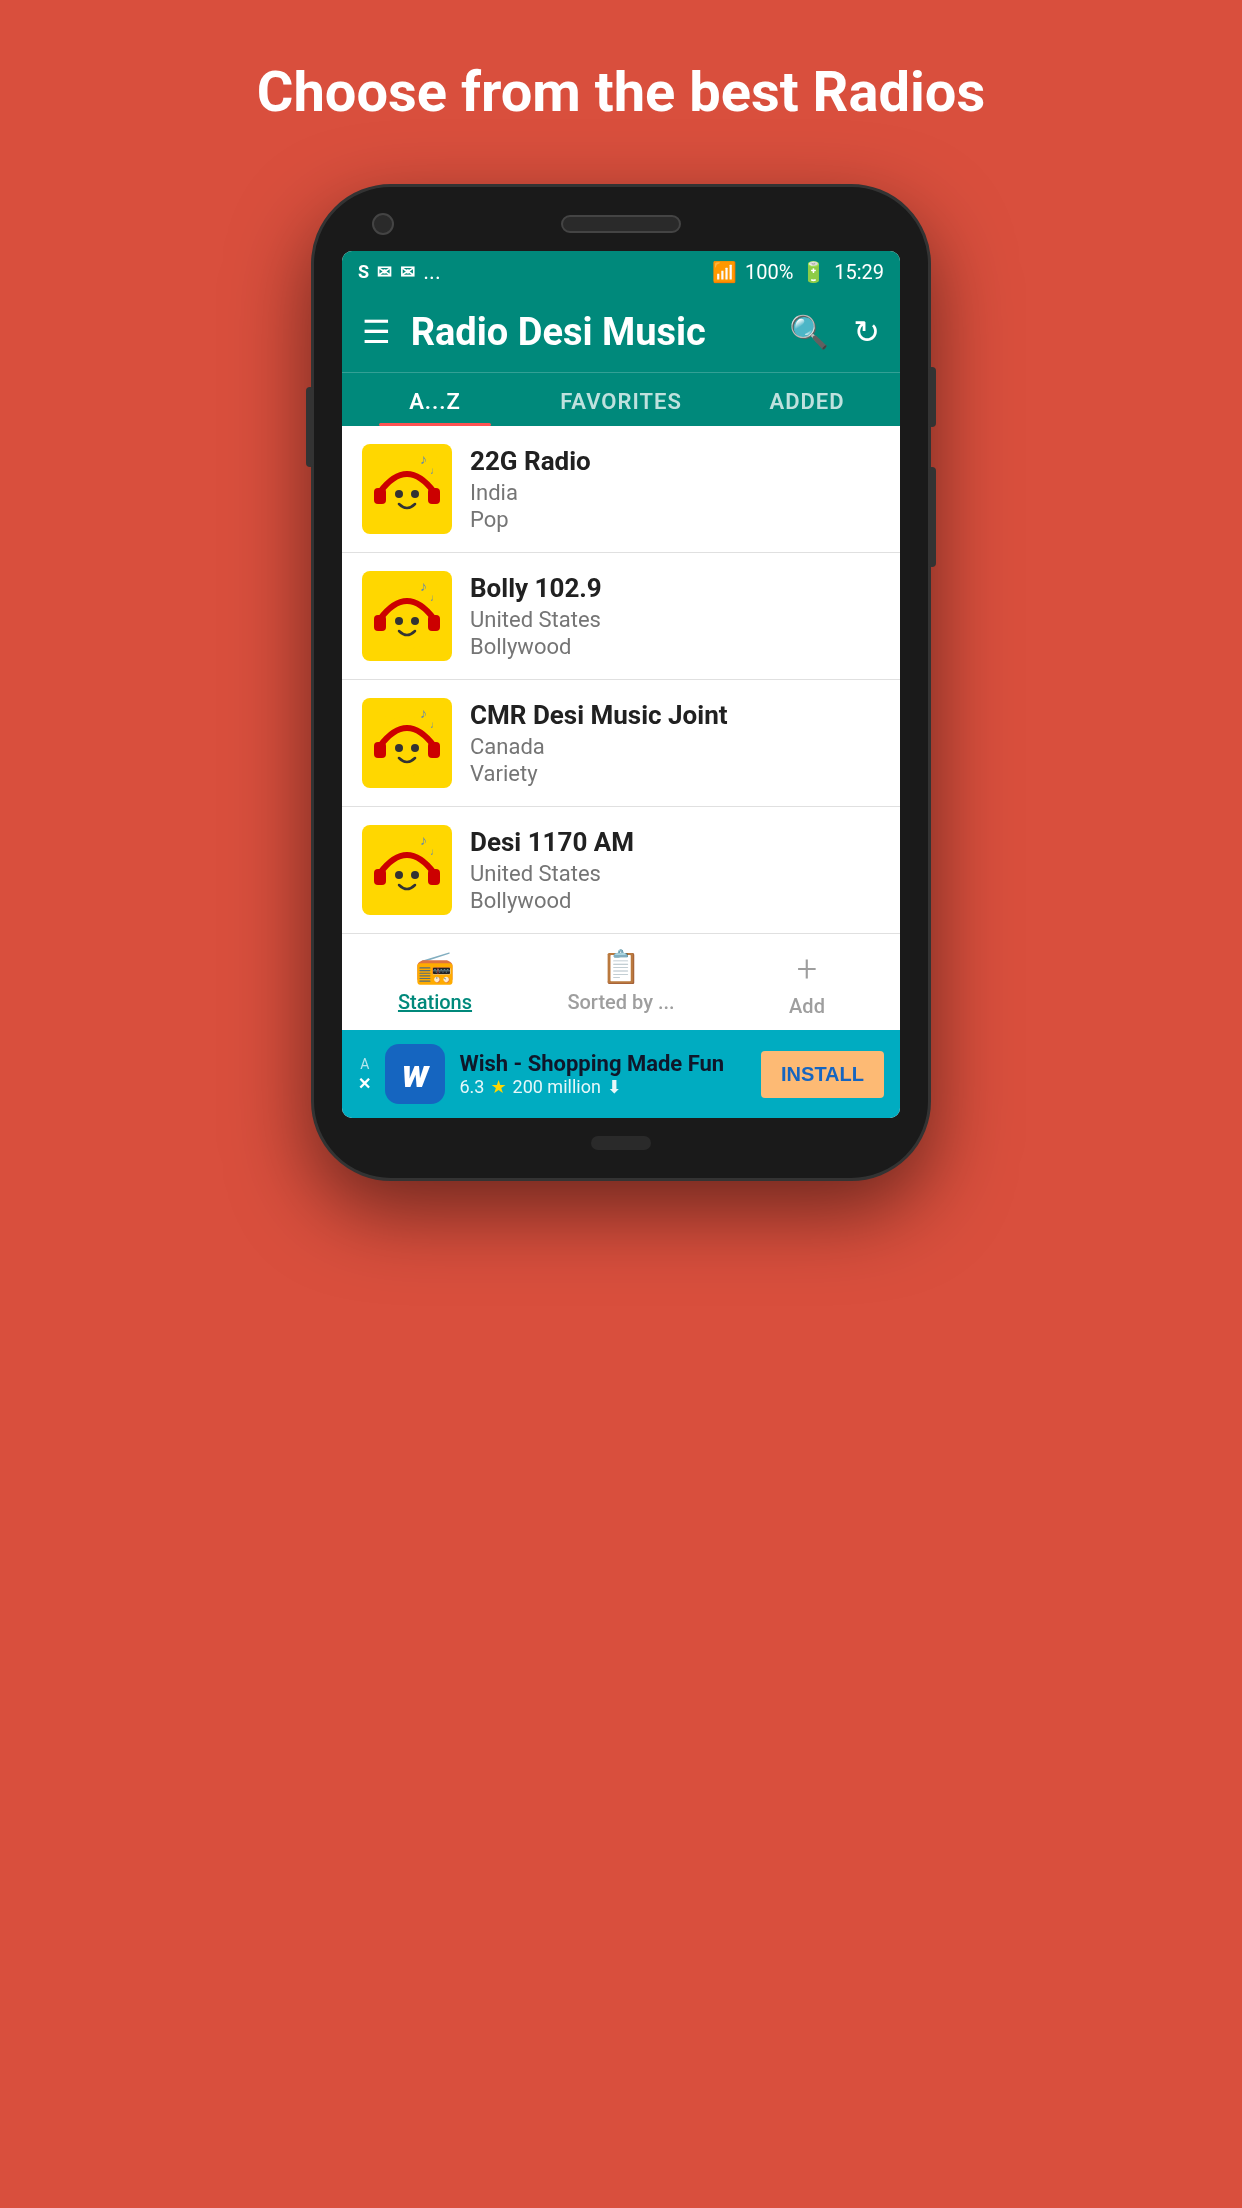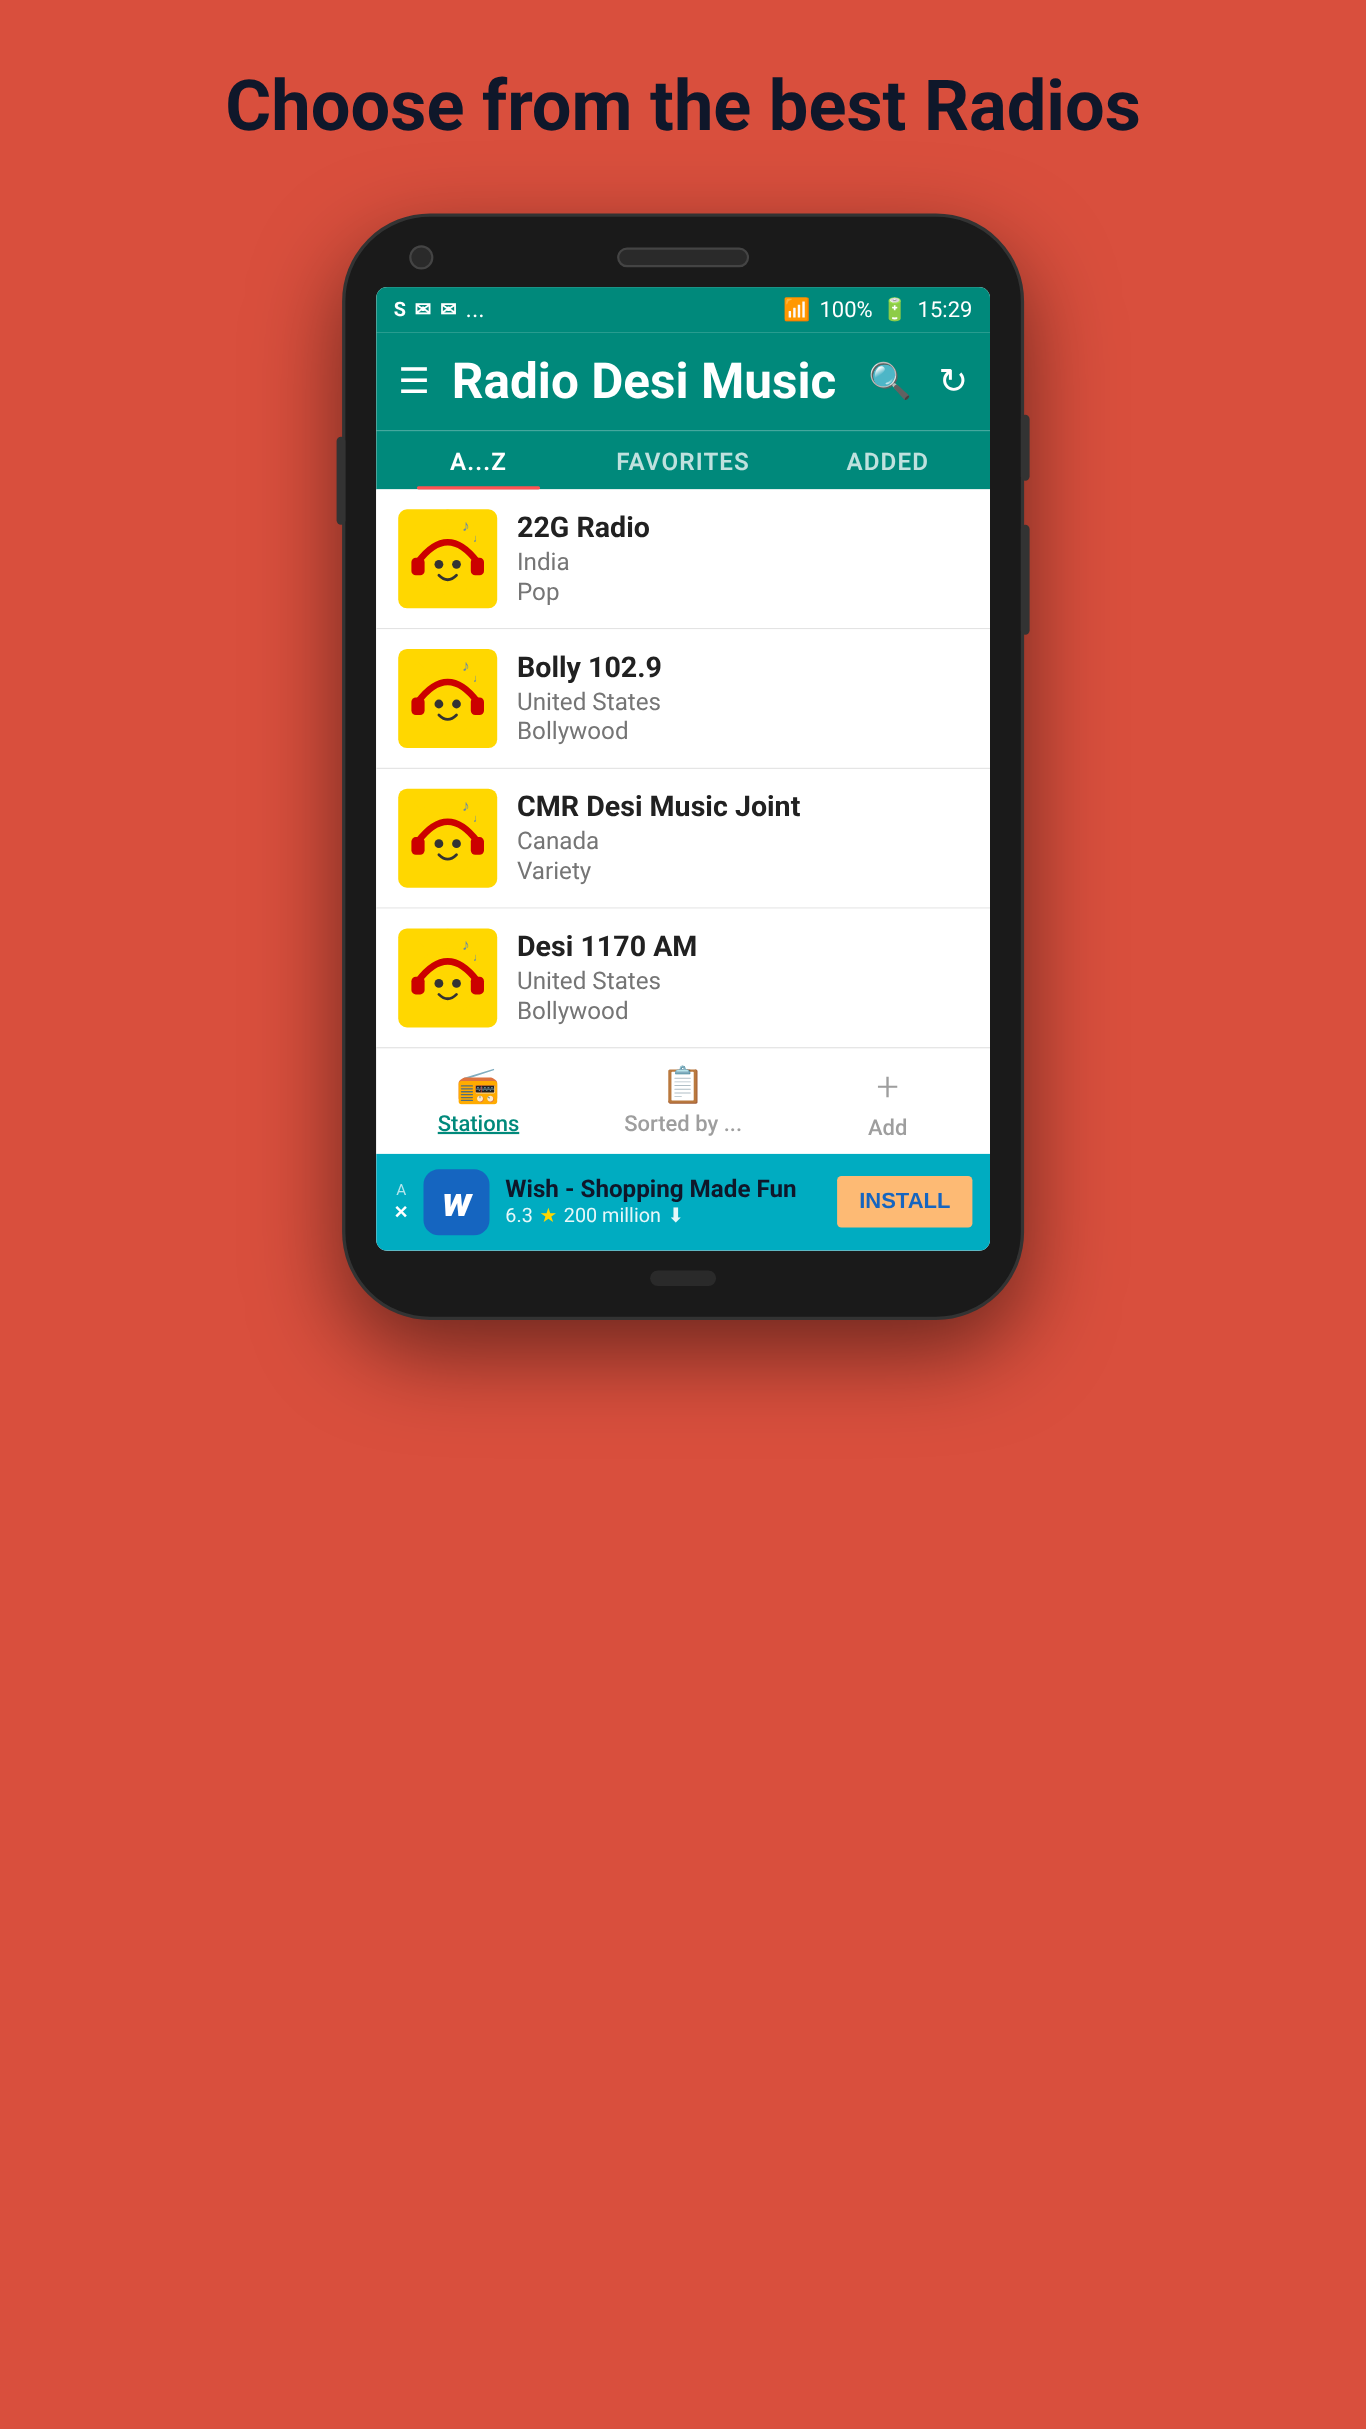--- a/index.html
+++ b/index.html
@@ -9,22 +9,22 @@
       width: 1242px;
       min-height: 2208px;
       font-family: 'Roboto', Arial, sans-serif;
       display: flex;
       flex-direction: column;
       align-items: center;
       padding: 60px 0 80px;
     }
 
     .headline {
-      color: #0f172a;
-      font-size: 64px;
+      color: #ffffff;
+      font-size: 56px;
       font-weight: 700;
       text-align: right;
       margin-bottom: 60px;
       padding: 0 80px;
       line-height: 1.15;
     }
 
     
     .phone-shell {
       width: 620px;
@@ -119,21 +119,21 @@
     }
 
     .hamburger-icon {
       color: white;
       font-size: 32px;
       cursor: pointer;
     }
 
     .app-title {
       color: white;
-      font-size: 45px;
+      font-size: 38px;
       font-weight: bold;
       flex: 1;
     }
 
     .app-bar-icons {
       display: flex;
       gap: 24px;
     }
 
     .app-bar-icon {

